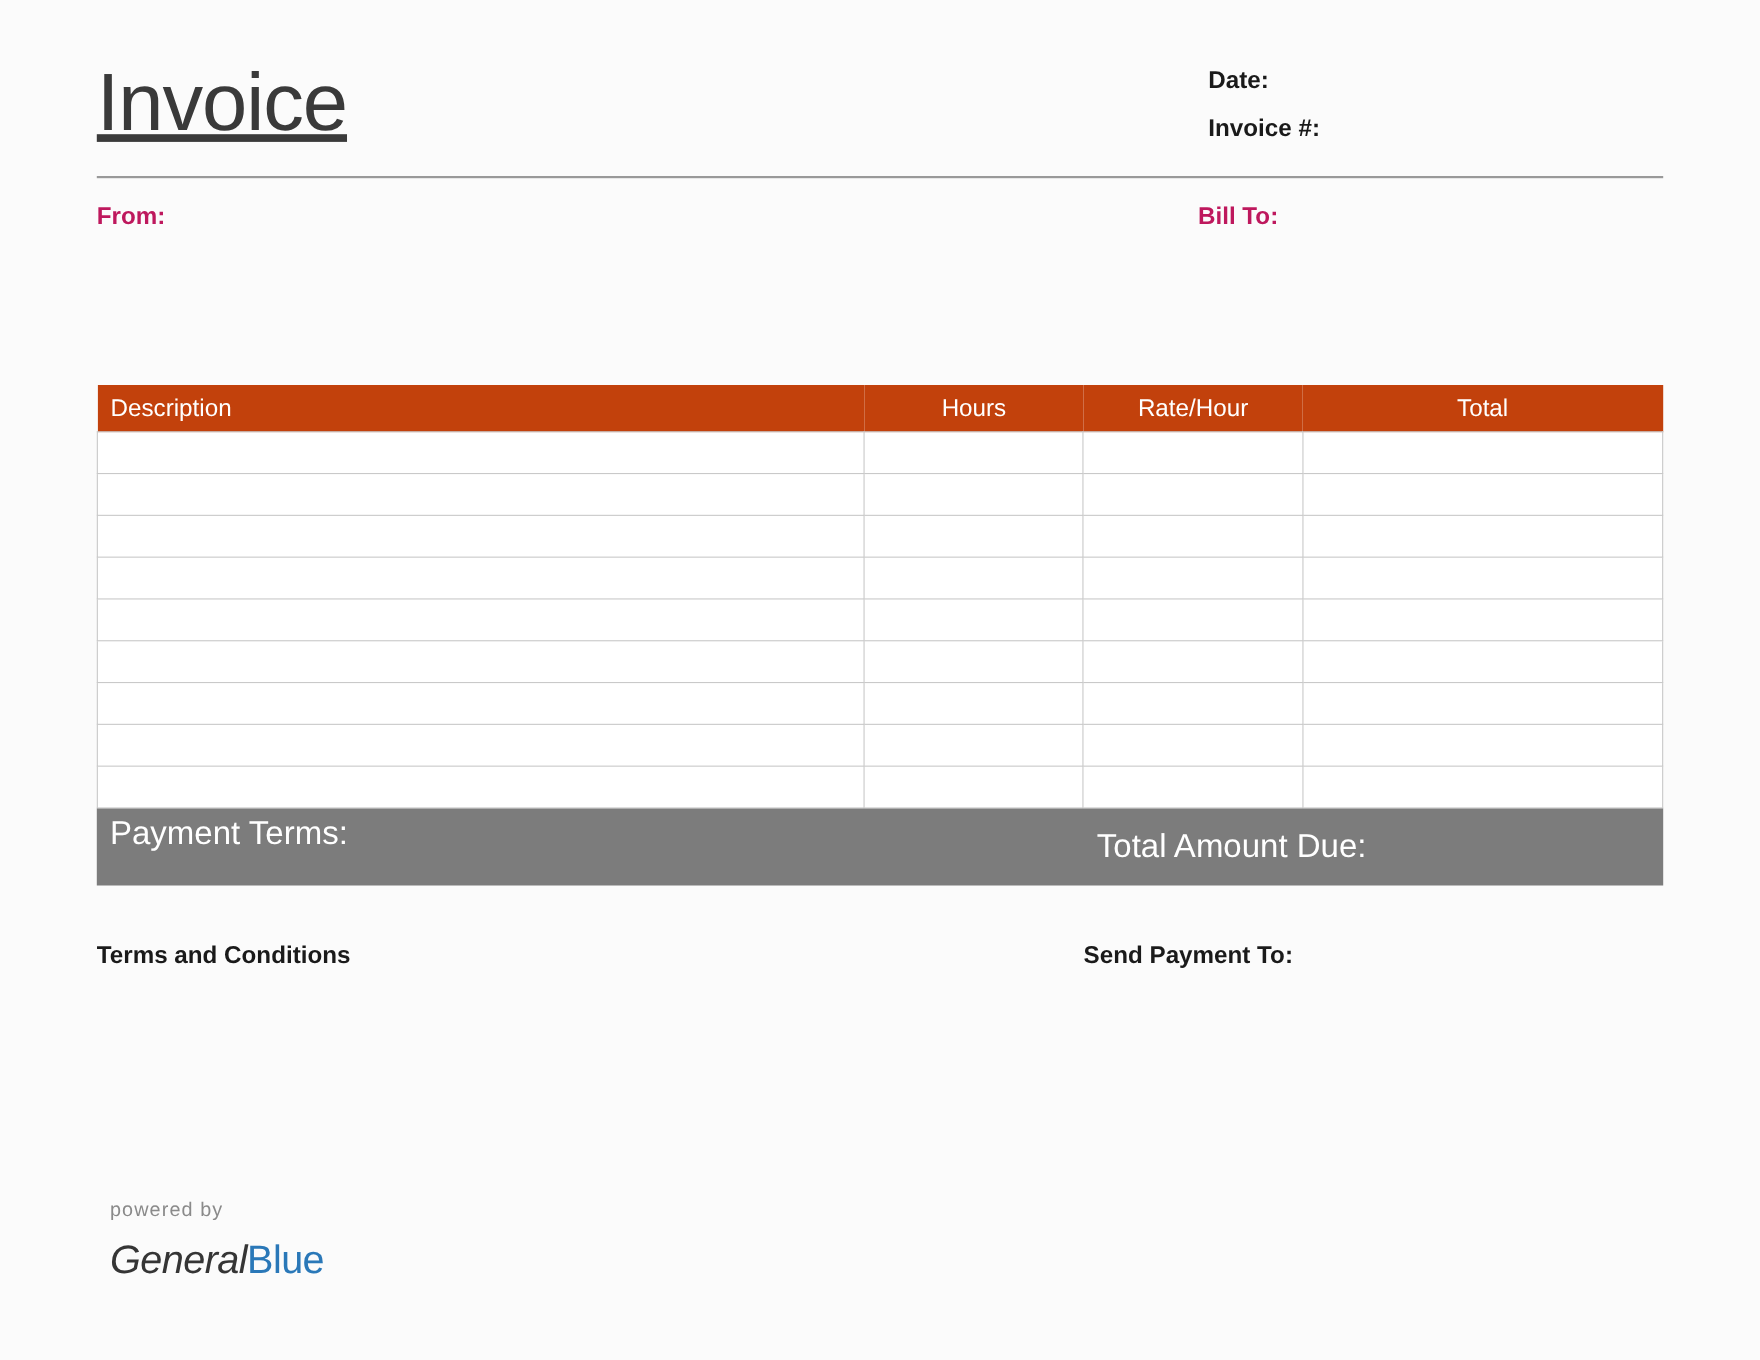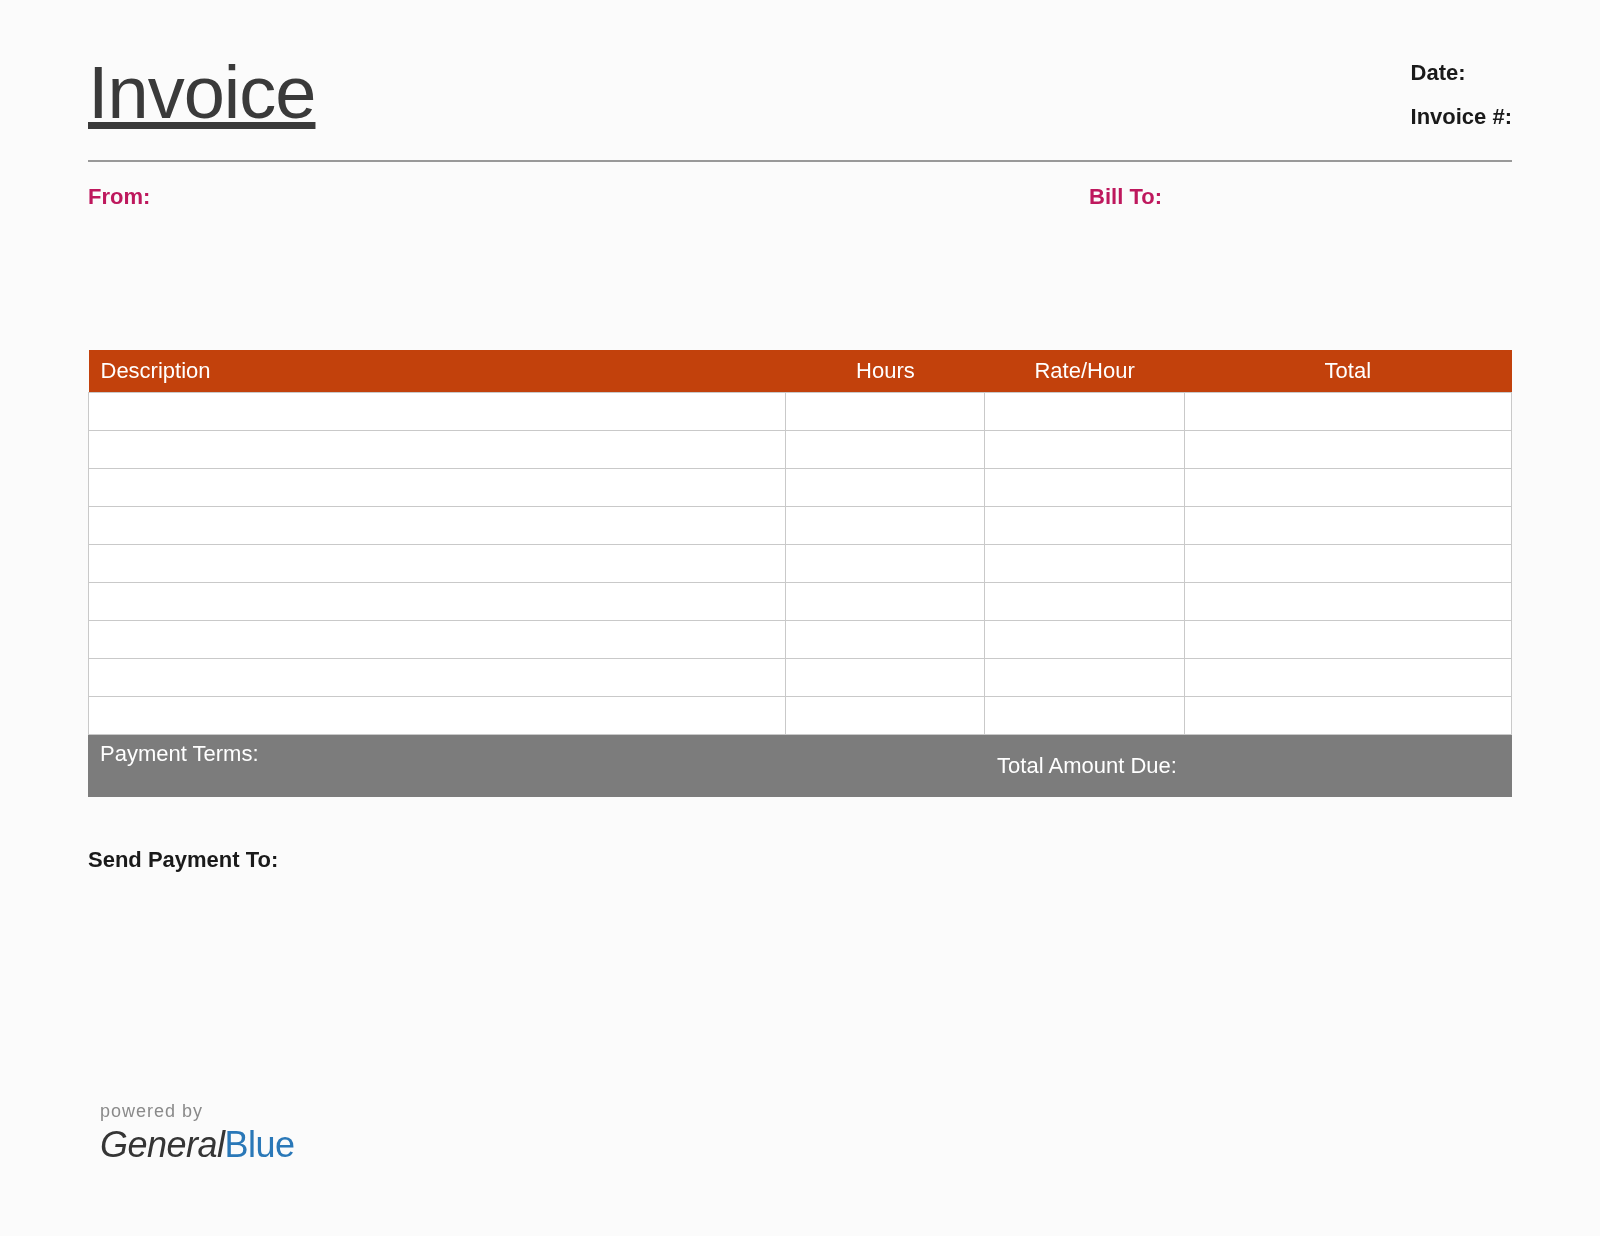--- a/index.html
+++ b/index.html
@@ -27,20 +27,21 @@
       font-size: 74px;
       font-weight: 400;
       color: #3a3a3a;
       letter-spacing: -1px;
       line-height: 1;
       margin-top: 6px;
       text-decoration: underline;
     }
     .meta {
       margin-top: 10px;
+      margin-right: 312px;
     }
     .meta-line {
       font-size: 22px;
       font-weight: 600;
       color: #1a1a1a;
       margin-bottom: 18px;
     }
     .parties {
       display: flex;
       justify-content: space-between;
@@ -86,21 +87,21 @@
     .invoice-table tbody td {
       border: 1px solid #c9c9c9;
       height: 38px;
       padding: 6px 10px;
       background: #ffffff;
     }
     .footer-bar {
       display: flex;
       background: #7c7c7c;
       color: #ffffff;
-      font-size: 22px;
+      font-size: 30px;
       font-weight: 400;
     }
     .footer-bar .payment-terms {
       flex: 0 0 63%;
       padding: 6px 12px;
     }
     .footer-bar .total-due {
       flex: 1;
       padding: 18px 12px;
       text-align: left;
@@ -122,21 +123,21 @@
     }
     .powered {
       position: absolute;
       bottom: 72px;
       left: 100px;
     }
     .powered-by {
       font-size: 18px;
       color: #8a8a8a;
       letter-spacing: 1px;
-      margin-bottom: 4px;
+      margin-bottom: 16px;
     }
     .brand {
       font-size: 36px;
       font-weight: 400;
       letter-spacing: -0.5px;
       line-height: 1.05;
     }
     .brand-general {
       color: #353535;
       font-style: italic;
@@ -227,20 +228,23 @@
       </tr>
     </tbody>
 </table>
 
 <div class="footer-bar">
   <div class="payment-terms">Payment Terms:</div>
   <div class="total-due">Total Amount Due:</div>
 </div>
 
 <div class="bottom-section">
+  <div class="bottom-left">
+    <div class="bottom-label">Terms and Conditions</div>
+  </div>
   <div class="bottom-right">
     <div class="bottom-label">Send Payment To:</div>
   </div>
 </div>
 
 <div class="powered">
   <div class="powered-by">powered by</div>
   <div class="brand">
     <span class="brand-general">General</span><span class="brand-blue">Blue</span>
   </div>

